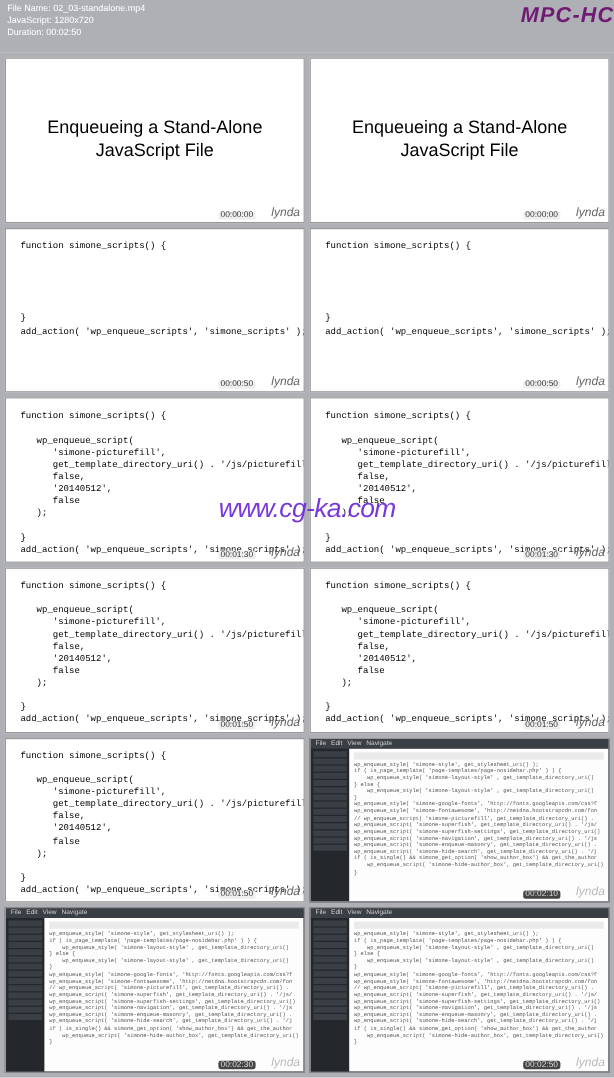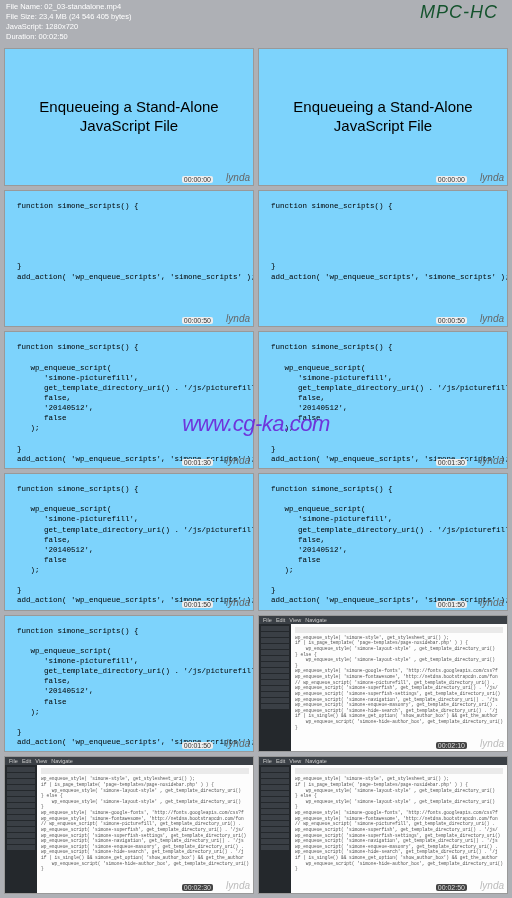--- a/index.html
+++ b/index.html
@@ -6,28 +6,28 @@
   body {
     width:512px; height:898px;
     background:#fff;
     font-family:Arial,Helvetica,sans-serif;
     font-size:8px; color:#000;
     position:relative; overflow:hidden;
   }
   .hdr { position:absolute; top:0; left:0; right:0; height:44px;
          background:#aeb0b5; padding:2px 6px; }
   .hdr .line { font-size:7.5px; color:#fff; line-height:10px; }
-  .hdr .app  { position:absolute; right:14px; top:2px;
-               font-size:18px; font-weight:400; letter-spacing:1px;
-               color:#14532d; font-style:italic; }
+  .hdr .app  { position:absolute; right:0; top:2px;
+               font-size:18px; font-weight:700; letter-spacing:1px;
+               color:#701a75; font-style:italic; }
   .grid { position:absolute; top:44px; left:0; right:0; bottom:0;
           display:grid; grid-template-columns:1fr 1fr;
           grid-template-rows:repeat(6,1fr); gap:4px; padding:4px;
           background:#aeb0b5; }
-  .cell { background:#7dd3fc; position:relative; overflow:hidden;
+  .cell { background:#ffffff; position:relative; overflow:hidden;
           border:1px solid #999; }
   .cell.dark { background:#2b2f34; }
   
   .title-sl { display:flex; align-items:center; justify-content:center;
               height:100%; text-align:center; padding:8px; }
   .title-sl h1 { font-size:15px; font-weight:400; line-height:1.25; }
   
   .code-sl { padding:10px 24px 4px 12px;
              font-family:"Courier New",monospace;
              font-size:7.5px; line-height:1.35; white-space:pre; }
@@ -63,24 +63,20 @@
 </style>
 </head>
 <body>
 
 <div class="hdr">
   <div class="line">
     <span>File Name:</span>
     <span>02_03-standalone.mp4</span>
   </div>
   <div class="line">
-    <span>File Size:</span>
-    <span>23,4 MB (24 546 405 bytes)</span>
-  </div>
-  <div class="line">
     <span>JavaScript:</span>
     <span>1280x720</span>
   </div>
   <div class="line">
     <span>Duration:</span>
     <span>00:02:50</span>
   </div>
   <div class="app">MPC-HC</div>
 </div>
 

